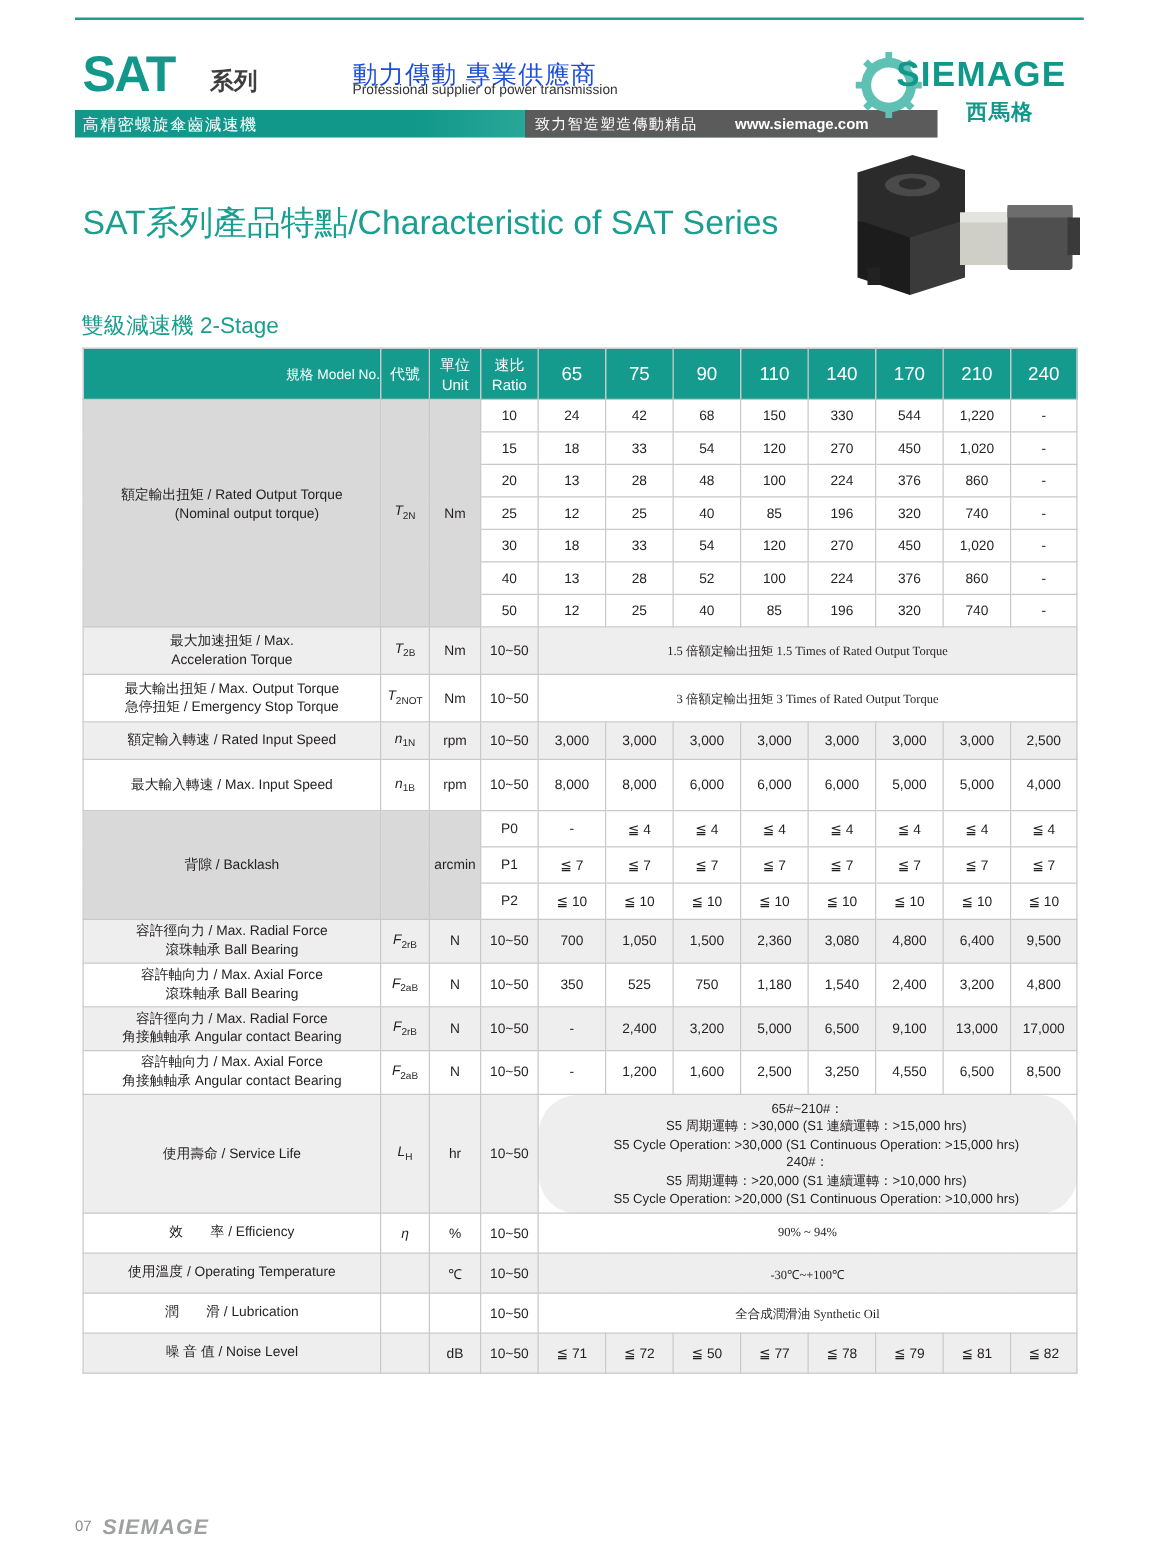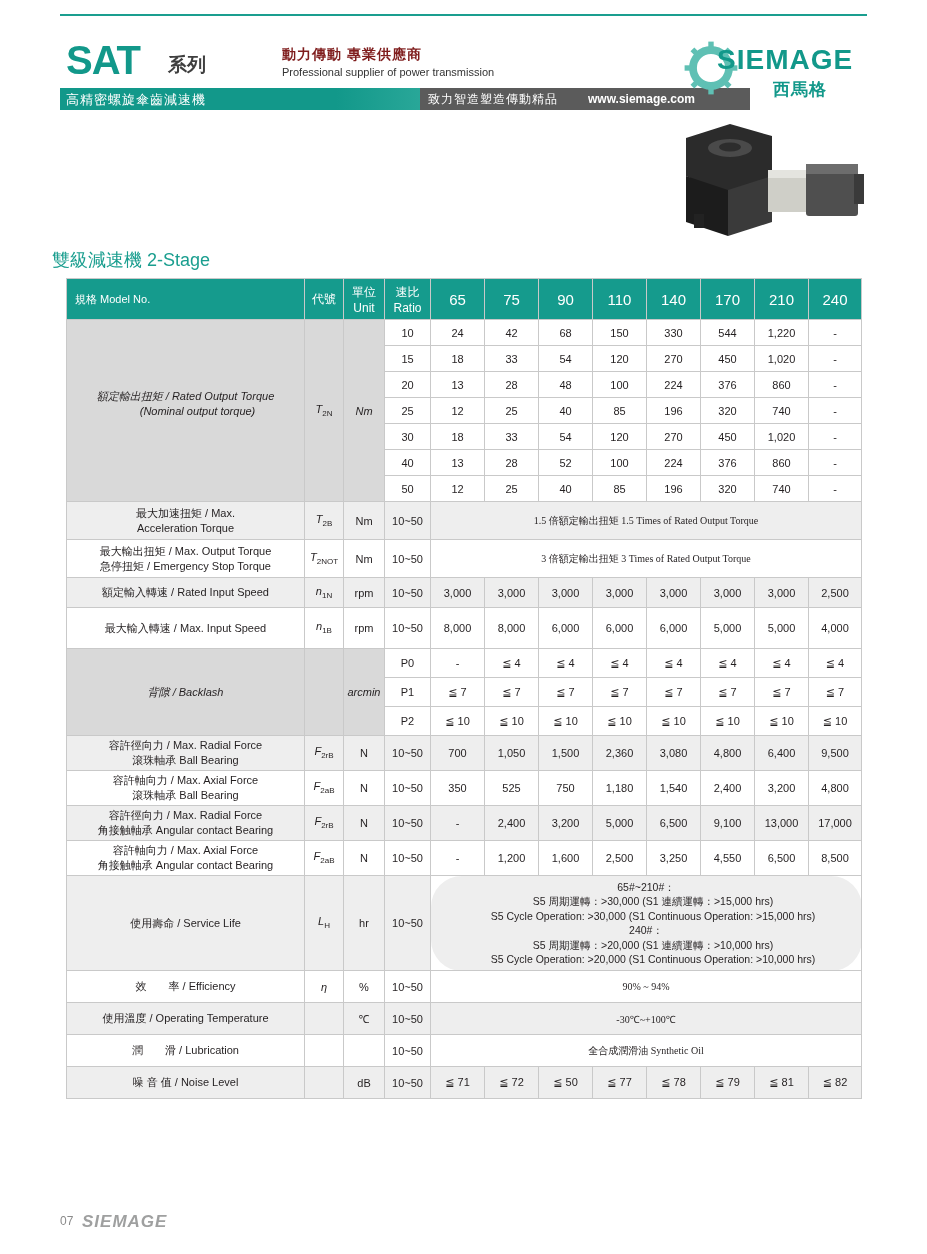--- a/index.html
+++ b/index.html
@@ -54,23 +54,23 @@
     left: 108px;
     top: 18px;
     font-size: 19px;
     font-weight: bold;
     color: #3f3f3f;
   }
   .slogan-cn {
     position: absolute;
     left: 222px;
     top: 12px;
-    font-size: 14px;
-    font-weight: bold;
-    color: #7f1d1d;
+    font-size: 20px;
+    font-weight: normal;
+    color: #1d4ed8;
     letter-spacing: 1px;
   }
   .slogan-en {
     position: absolute;
     left: 222px;
     top: 32px;
     font-size: 11px;
     color: #333;
   }
   .band {
@@ -157,21 +157,21 @@
   }
   .product-photo {
     position: absolute;
     left: 668px;
     top: 118px;
     width: 200px;
     height: 140px;
   }
   .sub-title {
     position: absolute;
-    left: 52px;
+    left: 65px;
     top: 248px;
     font-size: 18px;
     color: #1a9e8f;
   }
   
   table.spec {
     position: absolute;
     left: 66px;
     top: 278px;
     width: 795px;
@@ -188,35 +188,35 @@
   }
   .hdr td {
     background: #159b8d !important;
     color: #ffffff;
     font-weight: normal;
     height: 40px;
     font-size: 12px;
     border: 1px solid #159b8d;
   }
   .hdr td.model {
-    text-align: left;
+    text-align: right;
     padding-left: 8px;
     font-size: 11px;
   }
   .hdr td.num {
     font-size: 15px;
   }
   td.lbl {
     text-align: left;
     padding: 4px 6px 4px 8px;
     line-height: 15px;
     font-size: 11px;
   }
   .shade { background: #eeeeee !important; }
-  .gray-block { background: #d9d9d9 !important; font-style: italic; }
+  .gray-block { background: #d9d9d9 !important; }
   .sym { font-size: 11px; font-style: italic; }
   .sym sub { font-style: normal; font-size: 8px; }
   .rowh { height: 26px; }
   .merged-note {
     text-align: center;
     font-size: 10px;
     font-family: Liberation Serif, serif;
   }
   .svc {
     text-align: left;
@@ -278,20 +278,21 @@
             <line x1="19" y1="81" x2="29" y2="71"></line>
             <line x1="71" y1="29" x2="81" y2="19"></line>
           </g>
         </g>
       </svg>
       <div class="brand-name">SIEMAGE</div>
       <div class="brand-cn">西馬格</div>
     </div>
   </div>
 
+  <div class="page-title">SAT系列產品特點/Characteristic of SAT Series</div>
 
   <svg class="product-photo" viewBox="0 0 200 140">
     <g>
       <path d="M18,58 L18,20 L62,6 L104,18 L104,64 L60,78 Z" fill="#2b2b2b"></path>
       <path d="M18,58 L60,72 L60,118 L18,104 Z" fill="#1c1c1c"></path>
       <path d="M60,72 L104,58 L104,104 L60,118 Z" fill="#3a3a3a"></path>
       <ellipse cx="62" cy="30" rx="22" ry="9" fill="#4a4a4a"></ellipse>
       <ellipse cx="62" cy="29" rx="11" ry="4.5" fill="#2d2d2d"></ellipse>
       <rect x="100" y="52" width="44" height="42" fill="#cfcfc8"></rect>
       <rect x="100" y="52" width="44" height="8" fill="#e4e4df"></rect>

